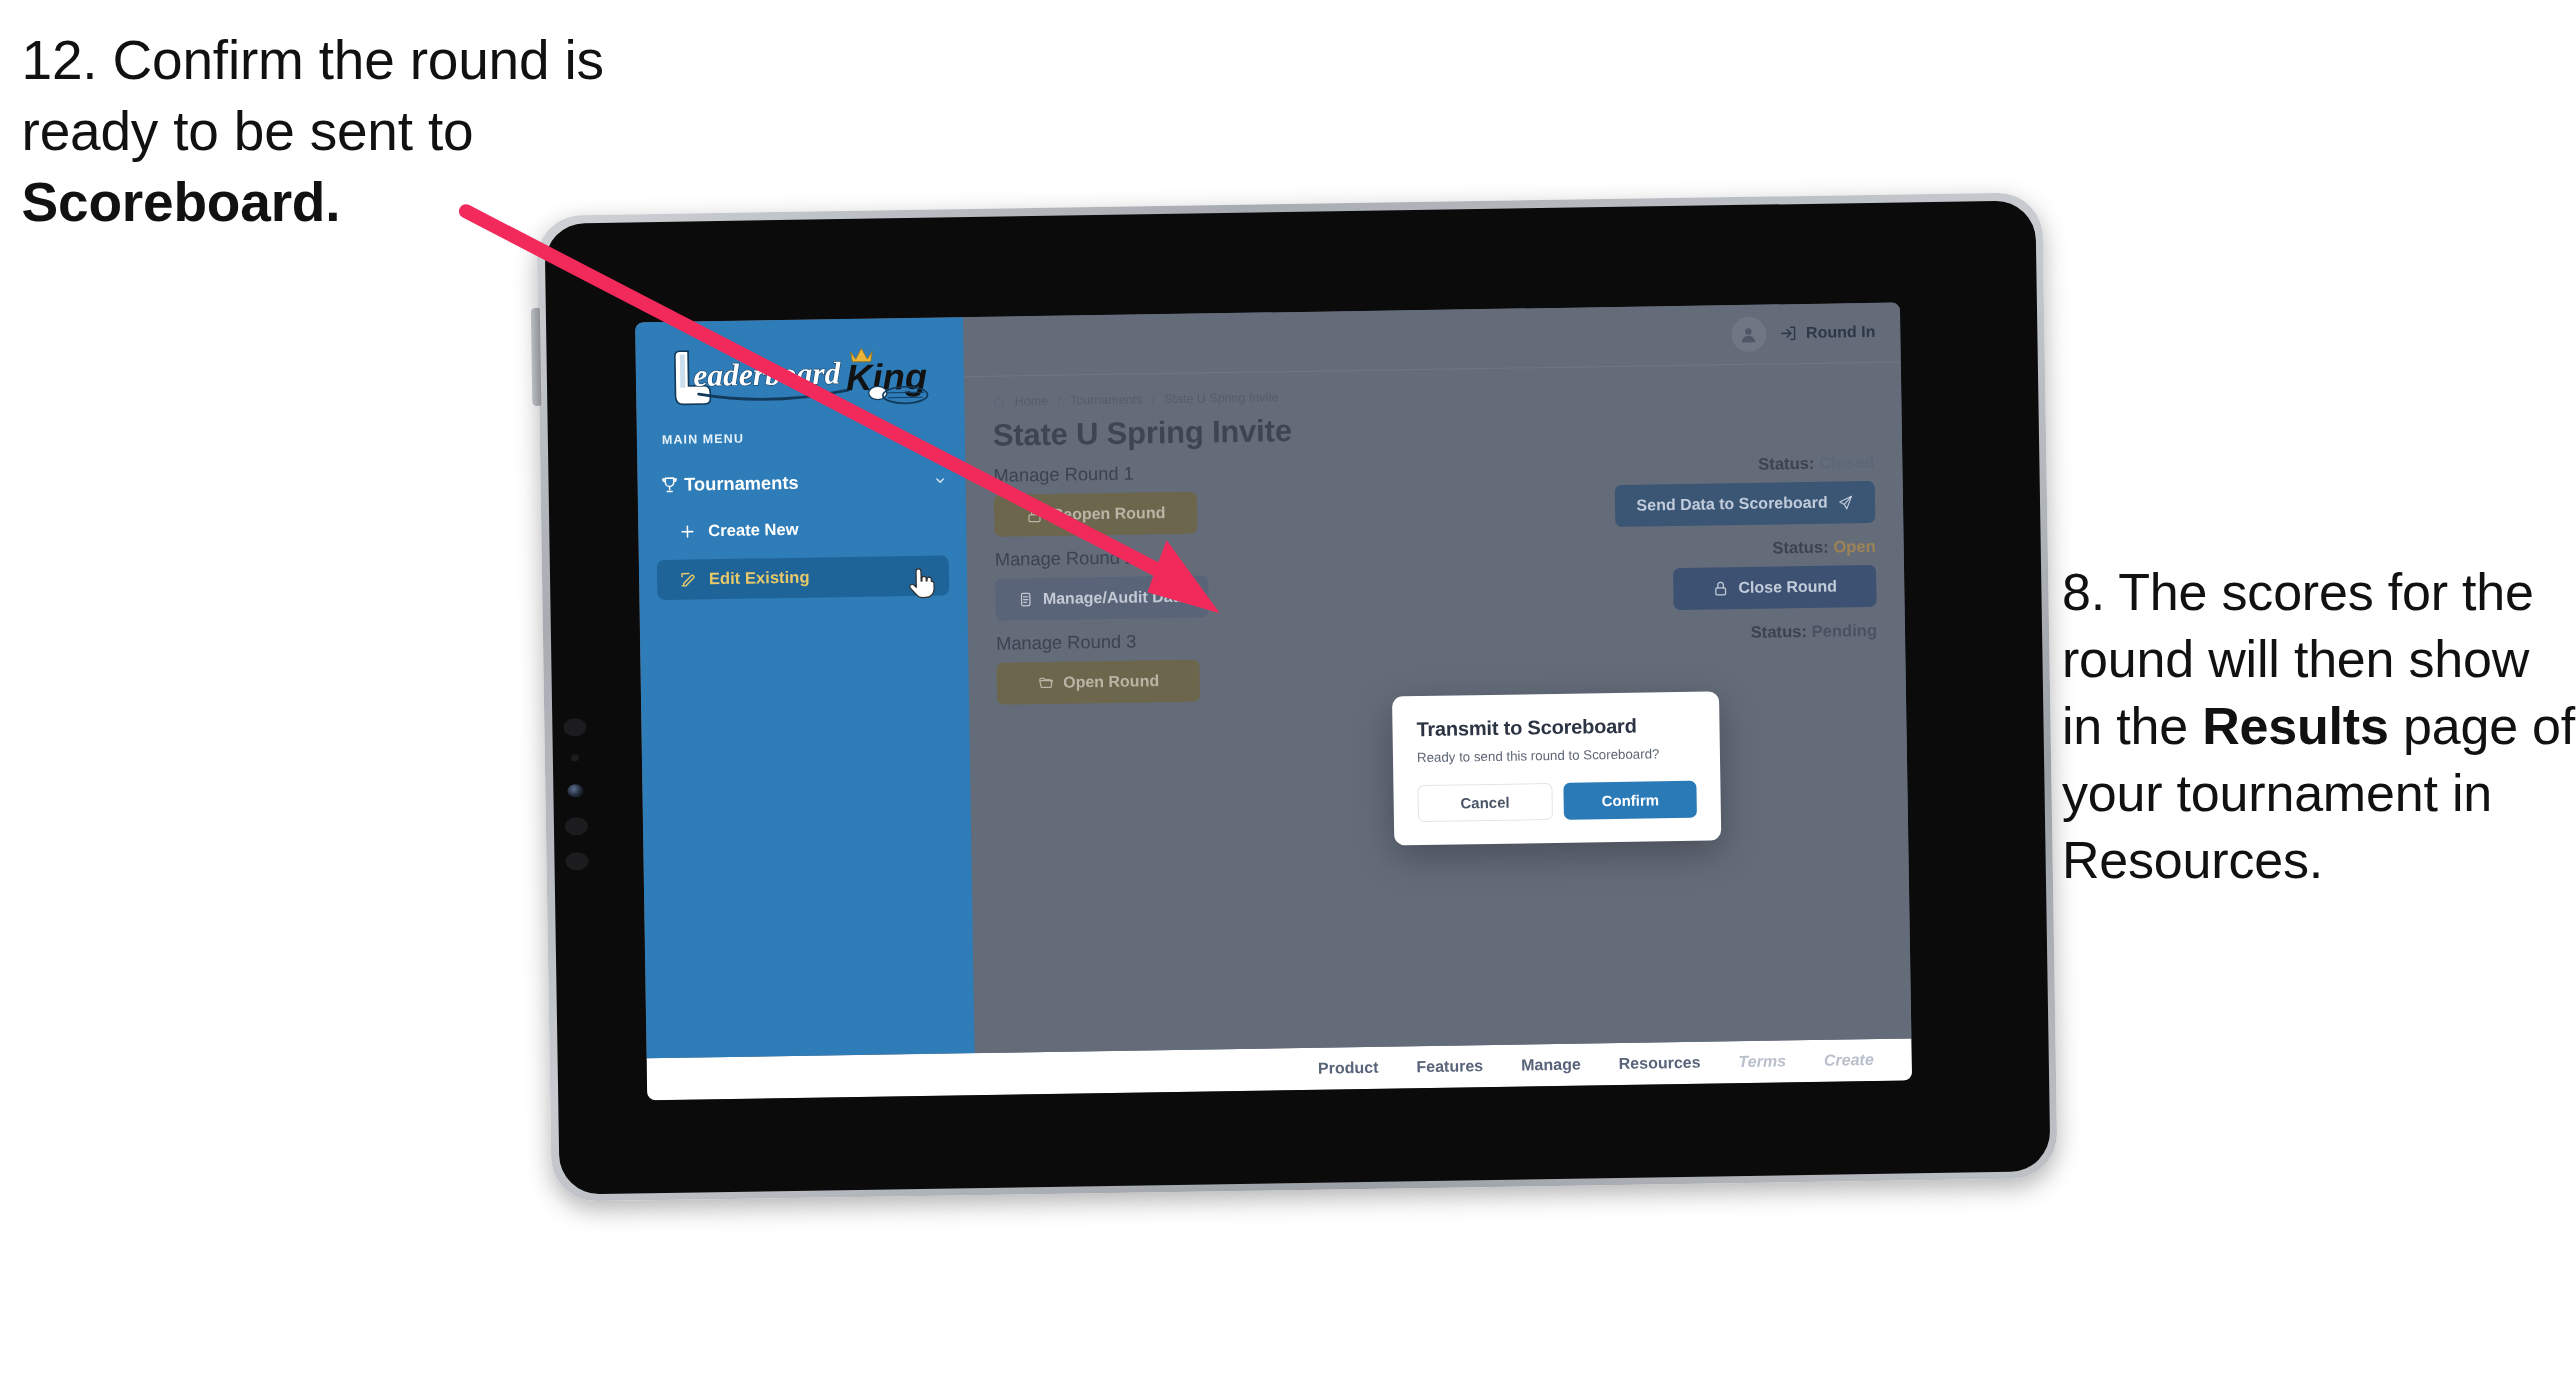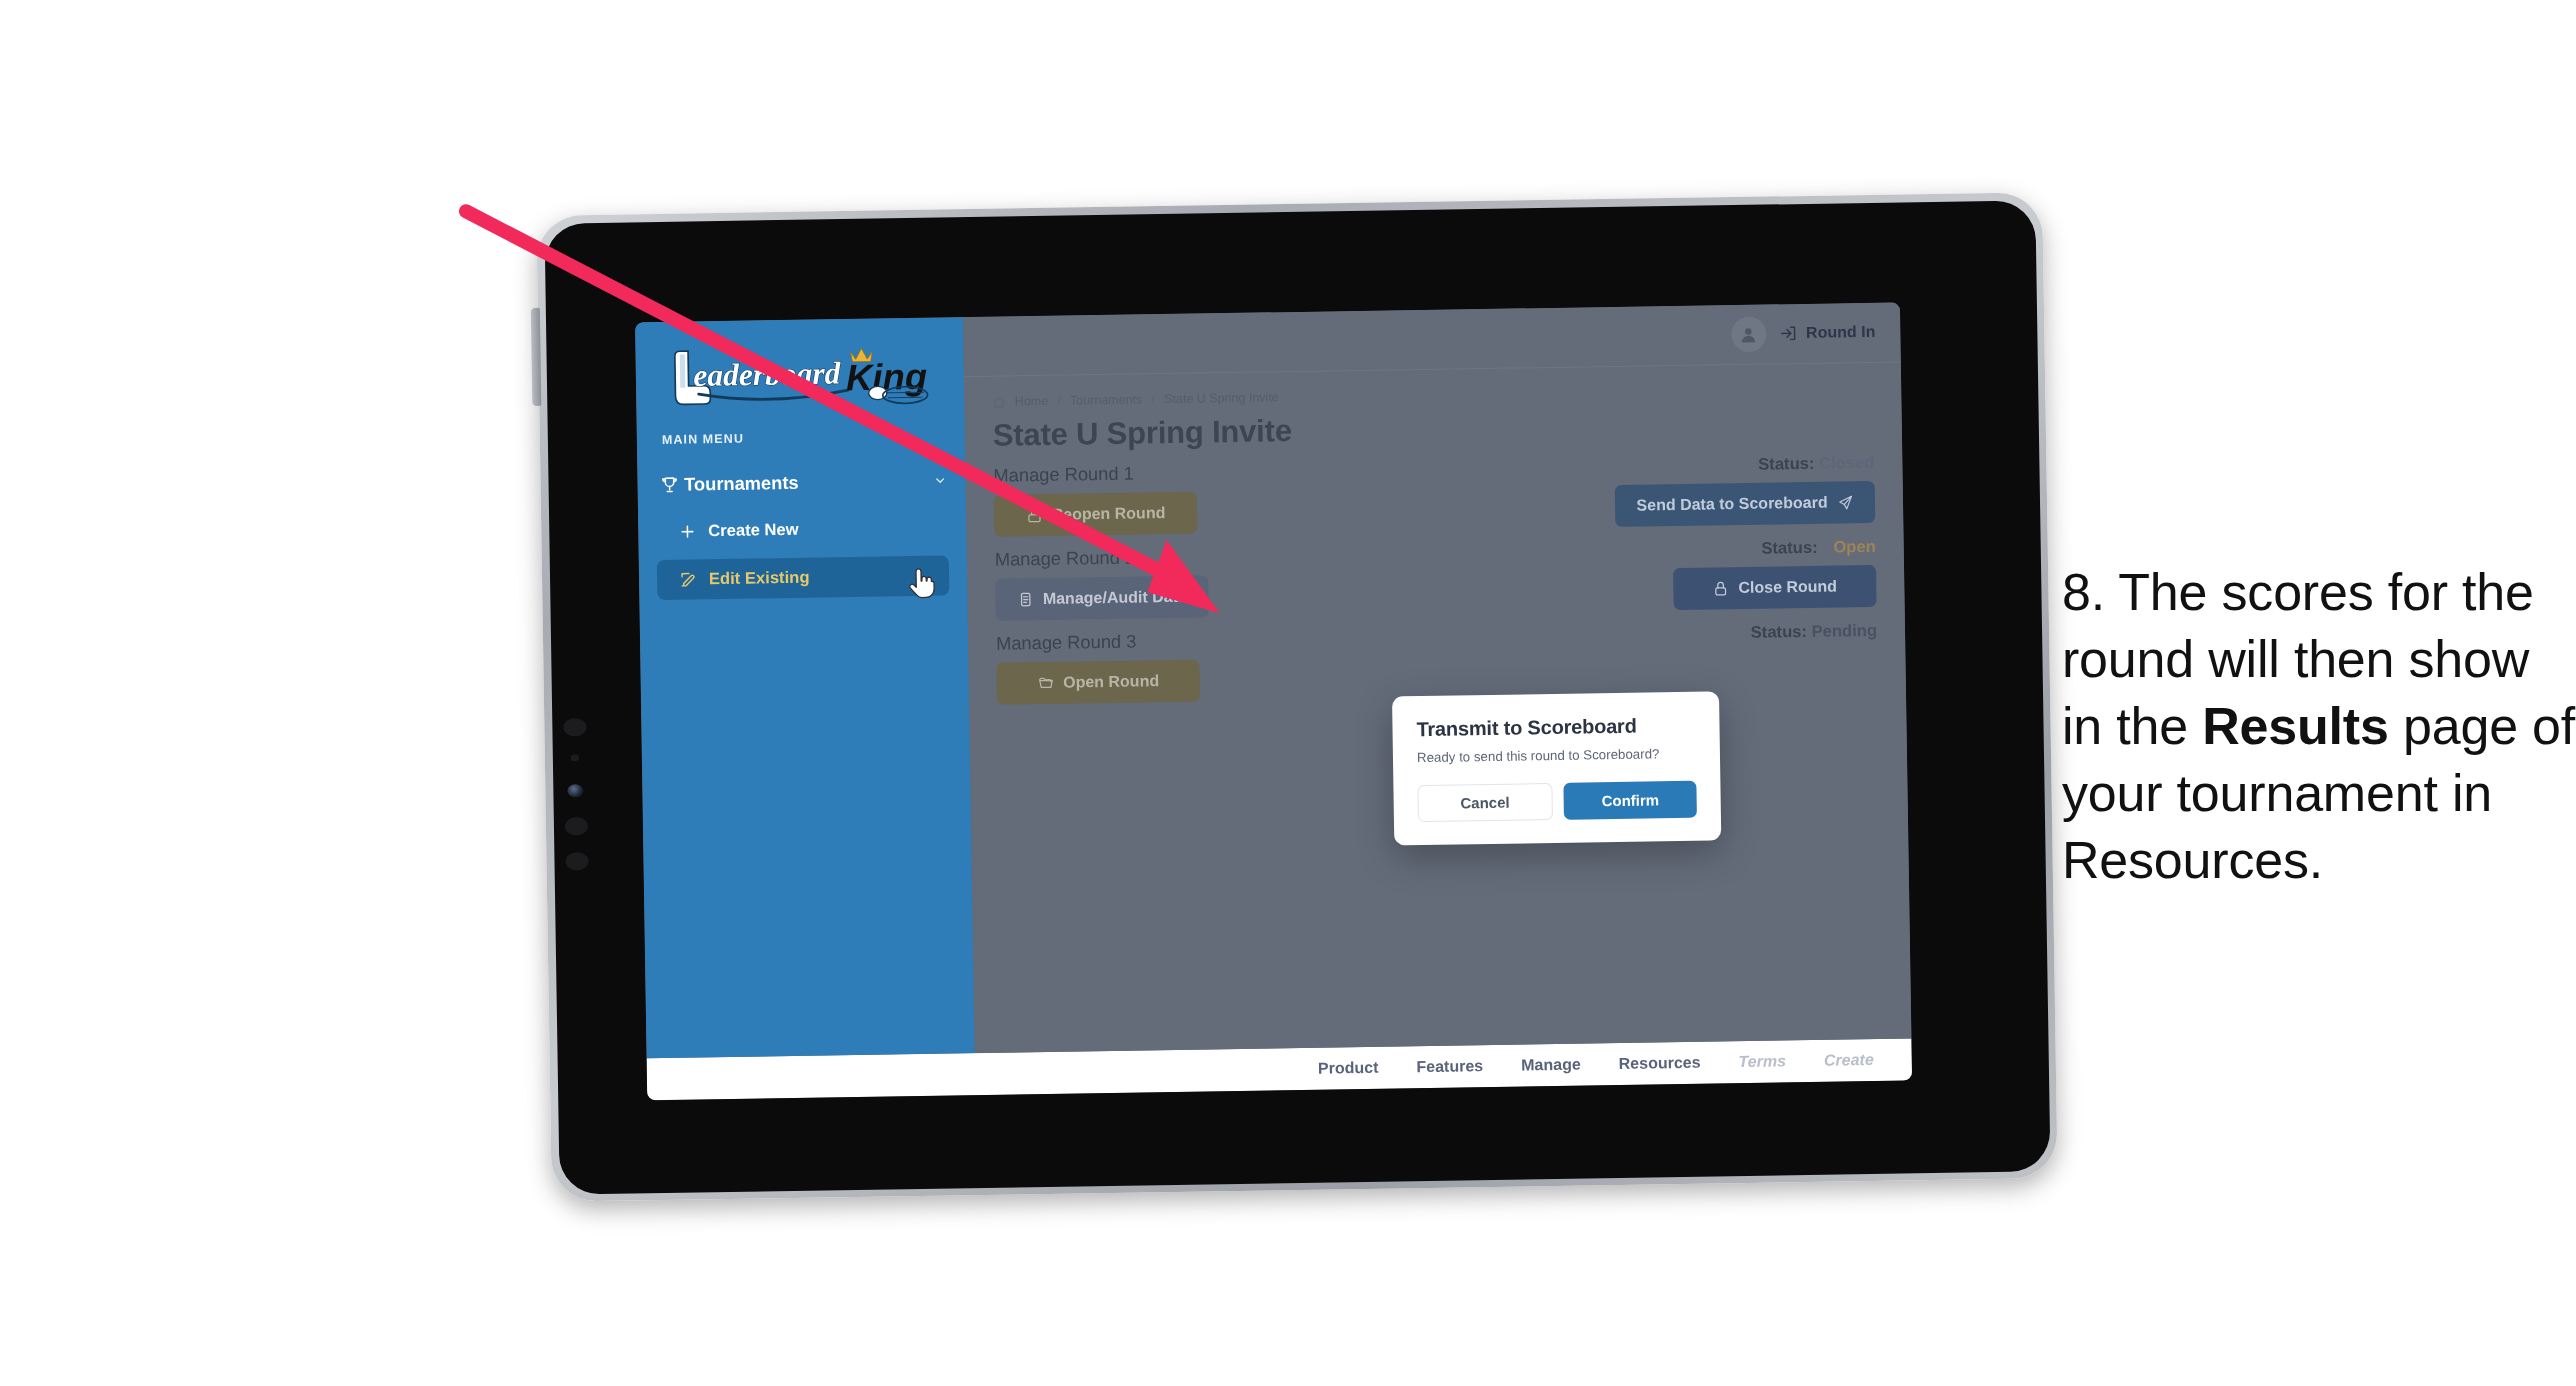--- a/index.html
+++ b/index.html
@@ -142,21 +142,21 @@
   .breadcrumb { display: flex; align-items: center; gap: 9.2px; font-size: 12.5px; color: #555d6b; margin-bottom: 8.3px; }
   .breadcrumb svg { width: 13.3px; height: 13.3px; opacity: .7; }
   .breadcrumb .sep { opacity: .55; }
   .page-title { font-size: 31px; font-weight: 700; color: #3d4452; letter-spacing: -0.2px; margin-bottom: 11.6px; }
 
   .round-block { margin-bottom: 11.6px; }
   .round-head { display: flex; align-items: baseline; justify-content: space-between; margin-bottom: 8.3px; }
   .round-title { font-size: 18.3px; color: #3b4351; font-weight: 400; }
   .round-status { font-size: 16.6px; color: #3b4351; font-weight: 700; }
   .round-status .val-closed { color: #5d6778; }
-  .round-status .val-open { color: #9d8356; margin-left: 11px; }
+  .round-status .val-open { color: #9d8356; }
   .round-status .val-pending { color: #4a5160; }
 
   .round-actions { display: flex; align-items: center; justify-content: space-between; }
   .btn {
     display: inline-flex; align-items: center; justify-content: center; gap: 9.2px;
     height: 42px; padding: 0 21.6px; border-radius: 6.7px;
     font-size: 16px; font-weight: 700; white-space: nowrap;
   }
   .btn svg { width: 16.6px; height: 16.6px; flex-shrink: 0; }
   .btn-olive { background: #6c664c; color: #b9b5a6; min-width: 203px; }
@@ -194,20 +194,23 @@
     font-size: 15px; font-weight: 700;
   }
   .m-cancel { background: #fff; border: 0.8px solid #e1e5ea; color: #4b5666; }
   .m-confirm { background: #2a7ab8; color: #ffffff; }
 </style>
 </head>
 <body>
 
 <div class="page">
 
+  <div class="annot annot-left">
+    <span>12. Confirm the round is ready to be sent to </span><b>Scoreboard.</b>
+  </div>
 
   <div class="annot annot-right">
     <span>8. The scores for the round will then show in the </span><b>Results</b><span> page of your tournament in Resources.</span>
   </div>
 
   <div class="tablet">
     <div class="tablet-bezel"></div>
     <div class="tablet-body"></div>
     <div class="side-button"></div>
     <div class="dot d1"></div>

